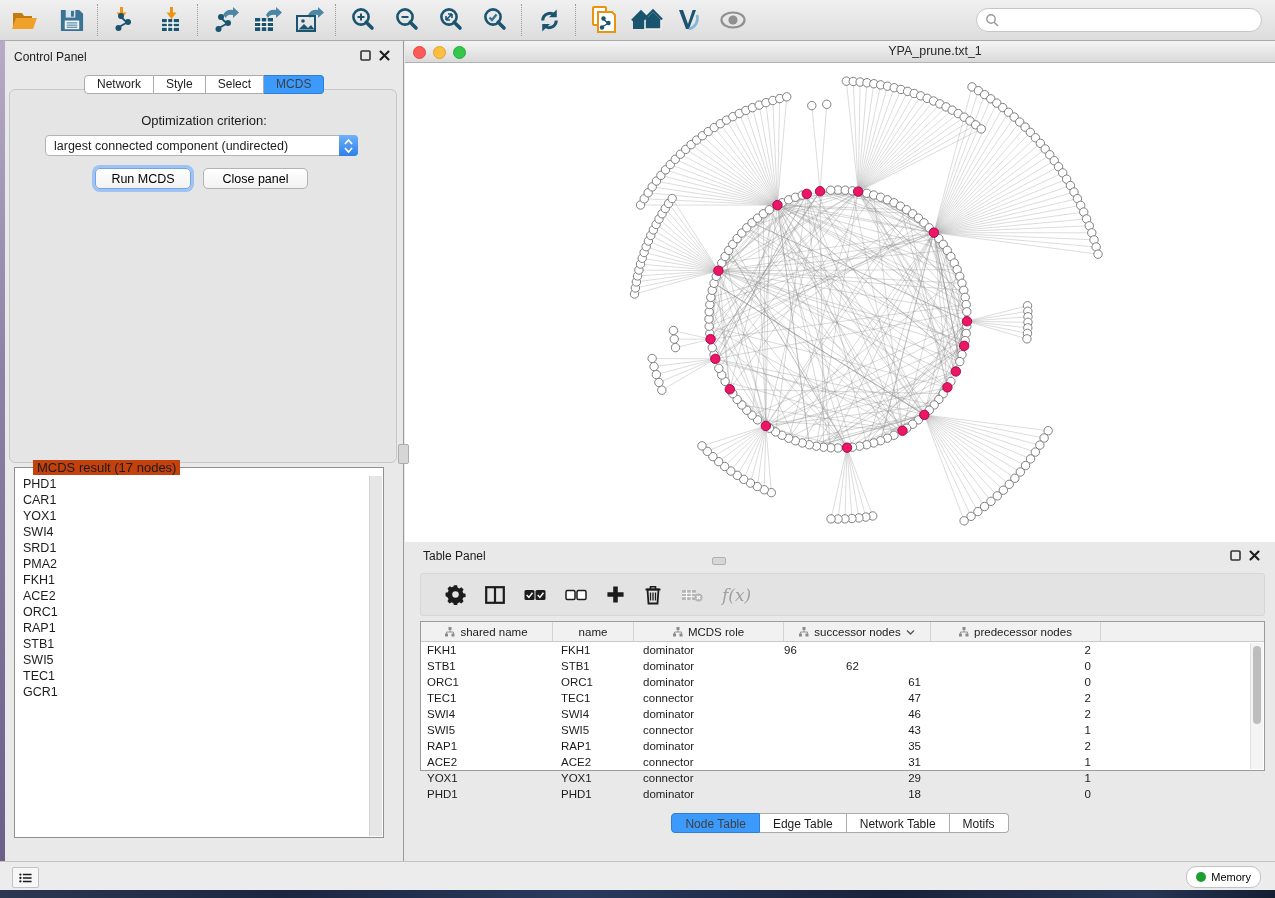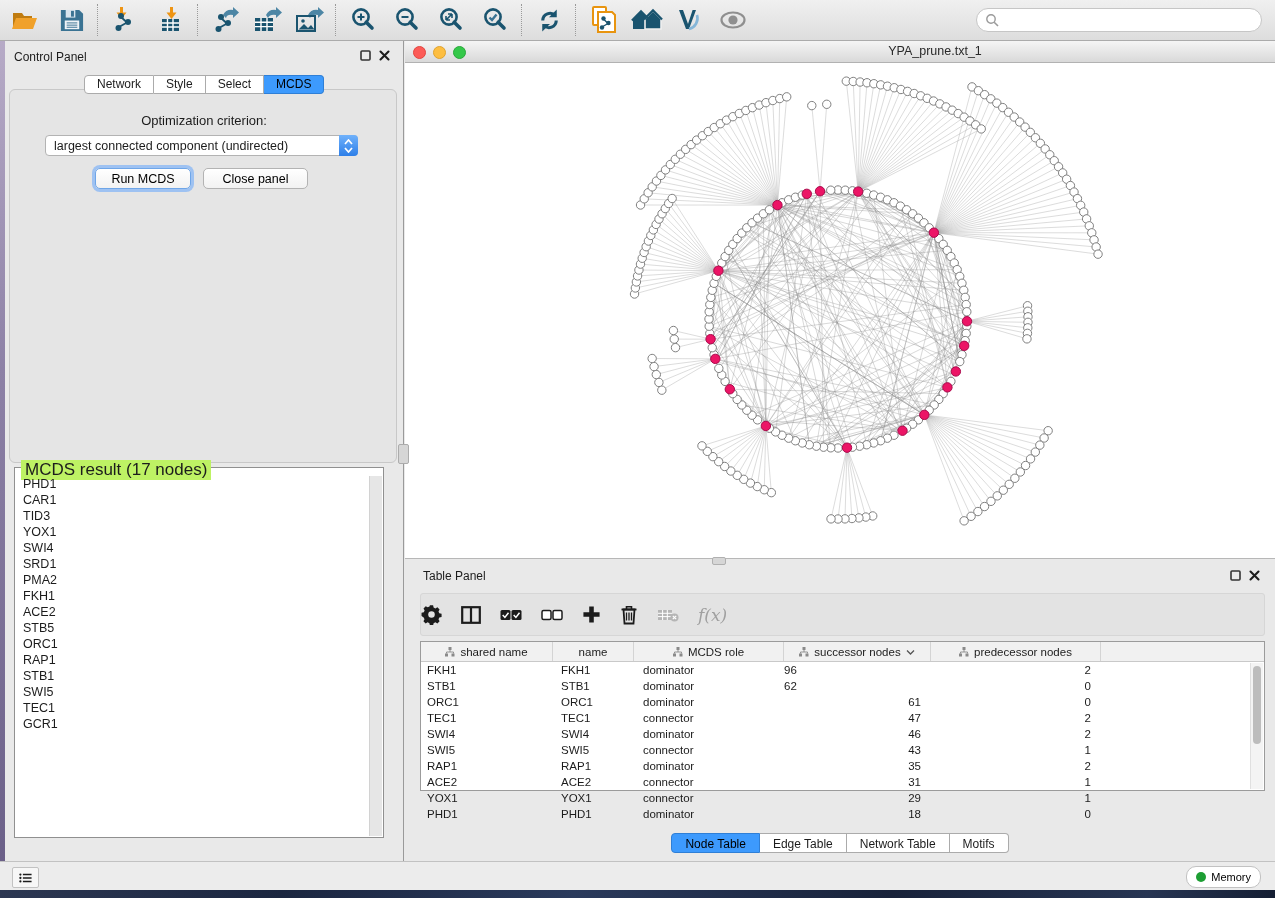--- a/index.html
+++ b/index.html
@@ -24,53 +24,53 @@
 
   
   #control-panel{left:5px;top:41px;width:399px;height:820px;background:#E9E9E9;border-right:1px solid #9a9a9a;box-sizing:border-box}
   .panel-title{font-size:12px;color:#1c1c1c}
   .winbtns{display:flex;gap:8px;align-items:center}
   .cp-card{position:absolute;left:4px;top:48px;width:386px;height:372px;background:#E5E5E5;border:1px solid #C8C8C8;border-radius:6px}
   .seg{position:absolute;display:flex;font-size:12px}
   .seg .tab{background:#fff;border:1px solid #ABABAB;border-left-width:0;padding:1px 12px;height:19px;line-height:15px;box-sizing:border-box}
   .seg .tab:first-child{border-left-width:1px;border-radius:4px 0 0 4px}
   .seg .tab:last-child{border-radius:0 4px 4px 0}
-  .seg .tab.active{background:#3D9AFD;border-color:#2F7FD6;color:#000000}
+  .seg .tab.active{background:#3D9AFD;border-color:#2F7FD6;color:#404040}
   .opt-label{position:absolute;left:0;width:100%;text-align:center;top:72px;font-size:13px}
   .dropdown{position:absolute;left:40px;top:94px;width:313px;height:21px;background:#fff;border:1px solid #B3B3B3;border-radius:4px;
             display:flex;align-items:center;box-sizing:border-box}
   .dropdown .val{flex:1;font-size:12.5px;padding-left:8px;white-space:nowrap}
   .dropdown .step{width:19px;height:21px;margin:-1px -1px -1px 0;border-radius:0 4px 4px 0;
                   background:linear-gradient(#6FB1FB,#2E7FE8);display:flex;flex-direction:column;align-items:center;justify-content:center;gap:2px}
   .btn{position:absolute;height:21px;background:linear-gradient(#ffffff,#f2f2f2);border:1px solid #B3B3B3;border-radius:5px;
        font-size:12.5px;font-family:inherit;padding:0 12px;box-sizing:border-box}
   .btn.focusring{box-shadow:0 0 0 3px rgba(110,170,250,.6);border-color:#6FA6E8}
   .result-frame{position:absolute;left:9px;top:426px;width:370px;height:371px;border:1px solid #909090;background:#fff;box-sizing:border-box}
-  .result-legend{position:absolute;left:6px;top:-8px;background:#bef264;padding:0 4px;font-size:17px}
+  .result-legend{position:absolute;left:18px;top:-8px;background:#c2410c;padding:0 4px;font-size:13px}
   .result-list{position:absolute;left:1px;top:8px;right:13px;bottom:1px;overflow:hidden;font-size:12.5px}
   .result-list div{height:16px;line-height:16px;padding-left:7px}
   .result-scroll{position:absolute;right:1px;top:8px;width:12px;bottom:1px;background:#E6E6E6;border-left:1px solid #D2D2D2}
 
   
   #vsplit-handle{left:398px;top:444px;width:9px;height:18px;background:#D6D6D6;border:1px solid #ACACAC;border-radius:2px;z-index:5}
   #hsplit{left:405px;top:558px;width:870px;height:4px;background:#E9E9E9;border-top:1px solid #B7B7B7;box-sizing:border-box}
   #hsplit-handle{left:712px;top:557px;width:12px;height:6px;background:#D6D6D6;border:1px solid #B0B0B0;border-radius:2px;z-index:5}
 
   
   #network-window{left:405px;top:41px;width:870px;height:517px;background:#fff}
   .nw-titlebar{position:absolute;left:0;top:0;width:100%;height:22px;background:linear-gradient(#F5F5F5,#D9D9D9);
                border-bottom:1px solid #B2B2B2;box-sizing:border-box}
   .light{position:absolute;top:5px;width:13px;height:13px;border-radius:50%}
   .nw-title{position:absolute;left:430px;top:3px;width:200px;text-align:center;font-size:12.5px;color:#2a2a2a}
   #net-canvas{position:absolute;left:0;top:22px;width:870px;height:495px;background:#fff}
 
   
-  #table-panel{left:405px;top:562px;width:870px;height:299px;background:#E9E9E9}
+  #table-panel{left:405px;top:542px;width:870px;height:299px;background:#E9E9E9}
   .tp-toolbar{position:absolute;left:15px;top:31px;width:845px;height:43px;background:#E3E3E3;border:1px solid #D6D6D6;
-              border-radius:3px;display:flex;align-items:center;box-sizing:border-box;padding-left:0;gap:19px}
+              border-radius:3px;display:flex;align-items:center;box-sizing:border-box;padding-left:24px;gap:19px}
   .tp-btn{background:transparent;border:0;padding:0;display:flex;align-items:center;justify-content:center;height:30px}
   .fx{font-family:"DejaVu Serif","Liberation Serif",serif;font-style:italic;font-size:17px;color:#a0a0a0}
   #tbl{position:absolute;left:15px;top:79px;width:845px;height:150px;background:#fff;border:1px solid #9b9b9b;box-sizing:border-box}
   #tbl-head{display:flex;height:20px;background:#F1F1F1;border-bottom:1px solid #C9C9C9;box-sizing:border-box}
   .hcell{display:flex;align-items:center;justify-content:center;gap:5px;font-size:11.5px;border-right:1px solid #D4D4D4;box-sizing:border-box;height:100%}
   .trow{display:flex;height:16px;font-size:11.5px}
   .tcell{height:16px;line-height:16px;box-sizing:border-box;white-space:nowrap;overflow:hidden}
   #tbl-scroll{position:absolute;right:1px;top:21px;bottom:1px;width:12px;background:#F4F4F4;border-left:1px solid #E0E0E0}
   #tbl-thumb{position:absolute;left:1.5px;top:3px;width:8px;height:78px;background:#BDBDBD;border-radius:4px}
   .tabs-bottom{position:absolute;left:0;width:100%;top:271px;display:flex;justify-content:center}
@@ -265,28 +265,26 @@
   </div>
 
   <button class="btn focusring" style="left:90px;top:127px;width:96px">Run MCDS</button>
   <button class="btn" style="left:198px;top:127px;width:105px">Close panel</button>
 
   <div class="result-frame">
     <div class="result-legend">MCDS result (17 nodes)</div>
     <div class="result-list" id="mcds-list">
         <div>PHD1</div>
         <div>CAR1</div>
-        <div>TID3</div>
         <div>YOX1</div>
         <div>SWI4</div>
         <div>SRD1</div>
         <div>PMA2</div>
         <div>FKH1</div>
         <div>ACE2</div>
-        <div>STB5</div>
         <div>ORC1</div>
         <div>RAP1</div>
         <div>STB1</div>
         <div>SWI5</div>
         <div>TEC1</div>
         <div>GCR1</div>
       </div>
     <div class="result-scroll"></div>
   </div>
 </div>
@@ -1064,21 +1062,21 @@
           <span class="tcell" style="width: 132px; padding-left: 6px;">FKH1</span>
           <span class="tcell" style="width: 81px; padding-left: 8px;">FKH1</span>
           <span class="tcell" style="width: 150px; padding-left: 9px;">dominator</span>
           <span class="tcell" style="width: 147px; padding-right: 10px;">96</span>
           <span class="tcell" style="width: 170px; text-align: right; padding-right: 10px;">2</span>
         </div>
         <div class="trow">
           <span class="tcell" style="width: 132px; padding-left: 6px;">STB1</span>
           <span class="tcell" style="width: 81px; padding-left: 8px;">STB1</span>
           <span class="tcell" style="width: 150px; padding-left: 9px;">dominator</span>
-          <span class="tcell" style="width: 147px; text-align: left; padding-right: 10px;">62</span>
+          <span class="tcell" style="width: 147px; text-align: center; padding-right: 10px;">62</span>
           <span class="tcell" style="width: 170px; text-align: right; padding-right: 10px;">0</span>
         </div>
         <div class="trow">
           <span class="tcell" style="width: 132px; padding-left: 6px;">ORC1</span>
           <span class="tcell" style="width: 81px; padding-left: 8px;">ORC1</span>
           <span class="tcell" style="width: 150px; padding-left: 9px;">dominator</span>
           <span class="tcell" style="width: 147px; text-align: right; padding-right: 10px;">61</span>
           <span class="tcell" style="width: 170px; text-align: right; padding-right: 10px;">0</span>
         </div>
         <div class="trow">

